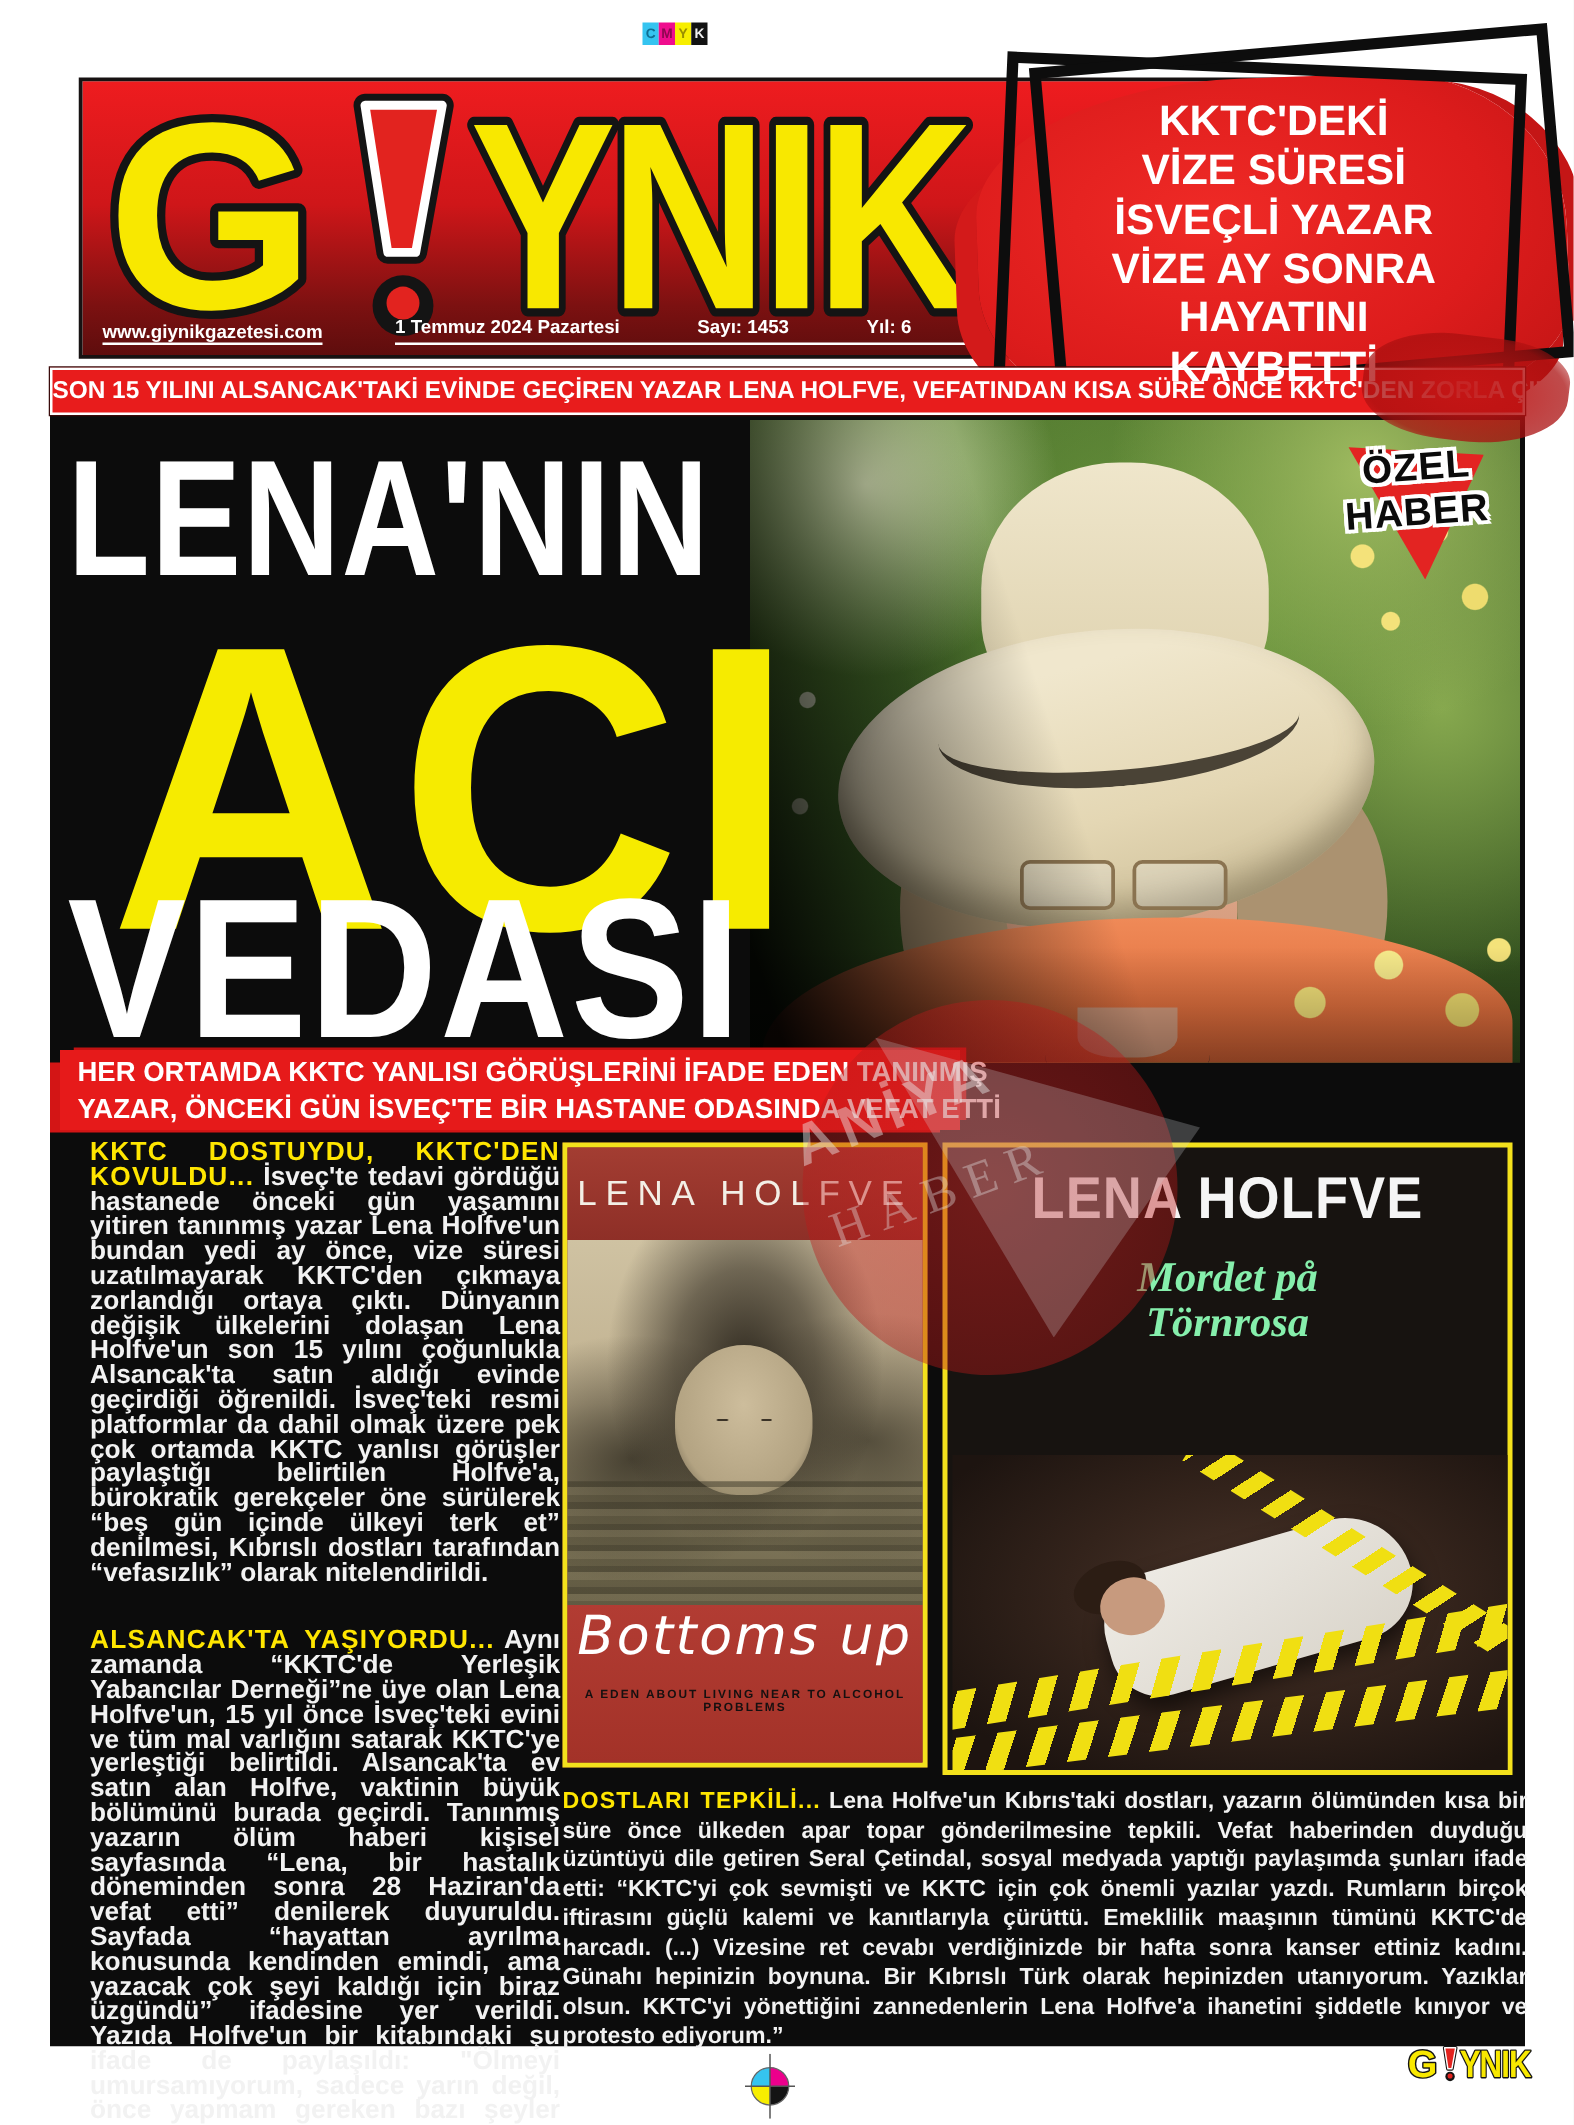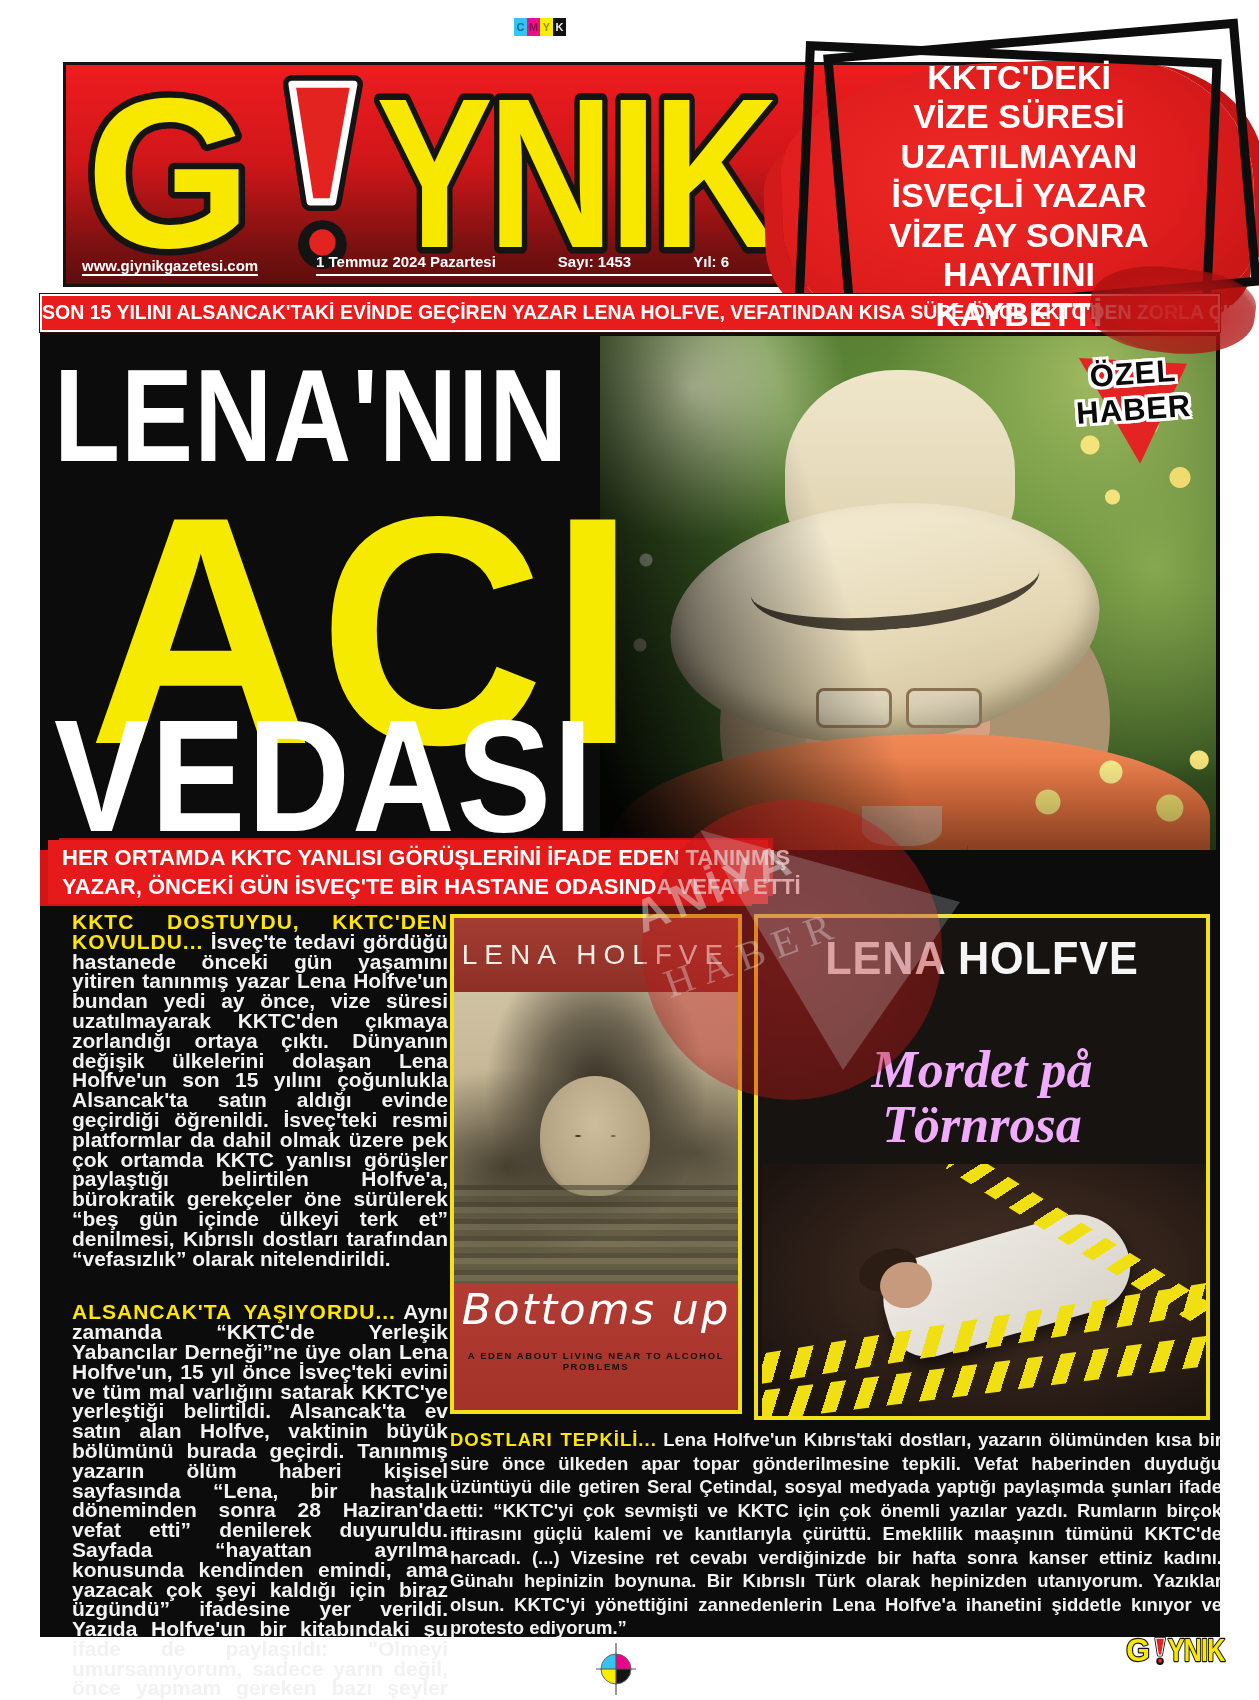--- a/index.html
+++ b/index.html
@@ -142,22 +142,22 @@
     background:repeating-linear-gradient(180deg,rgba(60,56,40,.55) 0 5px,rgba(120,112,85,.35) 5px 11px,rgba(86,80,58,.5) 11px 17px);}
   .b1-title{height:126px;background:linear-gradient(180deg,#b23c33,#a33228);color:#fff;text-align:center;}
   .b1-title .t{display:block;font-family:"DejaVu Sans",sans-serif;font-style:italic;font-size:43px;letter-spacing:2px;}
   .b1-title .s{display:block;color:#161010;font-weight:bold;font-size:9.5px;letter-spacing:1.6px;margin-top:16px;}
 
   
   .book2{left:714px;top:582px;width:456px;height:506px;border:4px solid #f3e11c;box-sizing:border-box;
     background:#171310;overflow:hidden;}
   .b2-author{margin-top:12px;text-align:center;color:#f5f5f5;font-weight:bold;font-size:47px;letter-spacing:1px;
     transform:scaleX(.92);white-space:nowrap;}
-  .b2-title{margin-top:58px;text-align:center;color:#f0abfc;font-family:"Liberation Serif",serif;
-    font-style:italic;font-weight:bold;font-size:52px;line-height:1.05;}
+  .b2-title{margin-top:20px;text-align:center;color:#86efac;font-family:"Liberation Serif",serif;
+    font-style:italic;font-weight:bold;font-size:34px;line-height:1.05;}
   .b2-photo{position:absolute;left:4px;bottom:0;width:448px;height:252px;overflow:hidden;
     background:radial-gradient(ellipse at 55% 45%,#4a352a 0%,#33231b 45%,#1d1410 85%);}
   .b2-photo div{position:absolute;}
   .b2-figure{left:120px;top:70px;width:250px;height:100px;background:linear-gradient(160deg,#efece6,#d9d4ca);
     border-radius:48px 60px 50px 44px;transform:rotate(-16deg);box-shadow:0 10px 18px rgba(0,0,0,.6);}
   .b2-head{left:118px;top:98px;width:52px;height:46px;border-radius:50%;background:#c79a7e;transform:rotate(-10deg);}
   .b2-hair{left:96px;top:86px;width:60px;height:40px;border-radius:50%;background:#2c1d14;transform:rotate(-20deg);}
   .b2-tape1{left:-30px;top:150px;width:560px;height:30px;transform:rotate(-9deg);
     background:repeating-linear-gradient(115deg,#f0df12 0 14px,rgba(240,223,18,0) 14px 30px);}
   .b2-tape2{left:-30px;top:196px;width:560px;height:30px;transform:rotate(-7deg);
@@ -214,21 +214,20 @@
     </div>
   </div>
 
   <div class="abs topbox">
     <div class="tb-splash"></div>
     <div class="tb-frame1"></div>
     <div class="tb-frame2"></div>
     <div class="tb-lines">
       <div>KKTC'DEKİ</div>
       <div>VİZE SÜRESİ</div>
-      <div>UZATILMAYAN</div>
       <div>İSVEÇLİ YAZAR</div>
       <div>VİZE AY SONRA</div>
       <div>HAYATINI</div>
       <div>KAYBETTİ</div>
     </div>
   </div>
 
   <div class="abs banner">SON 15 YILINI ALSANCAK'TAKİ EVİNDE GEÇİREN YAZAR LENA HOLFVE, VEFATINDAN KISA SÜRE ÖNCE KKTC'DEN ZORLA ÇIKARILDI</div>
   <div class="abs splat"></div>
 

